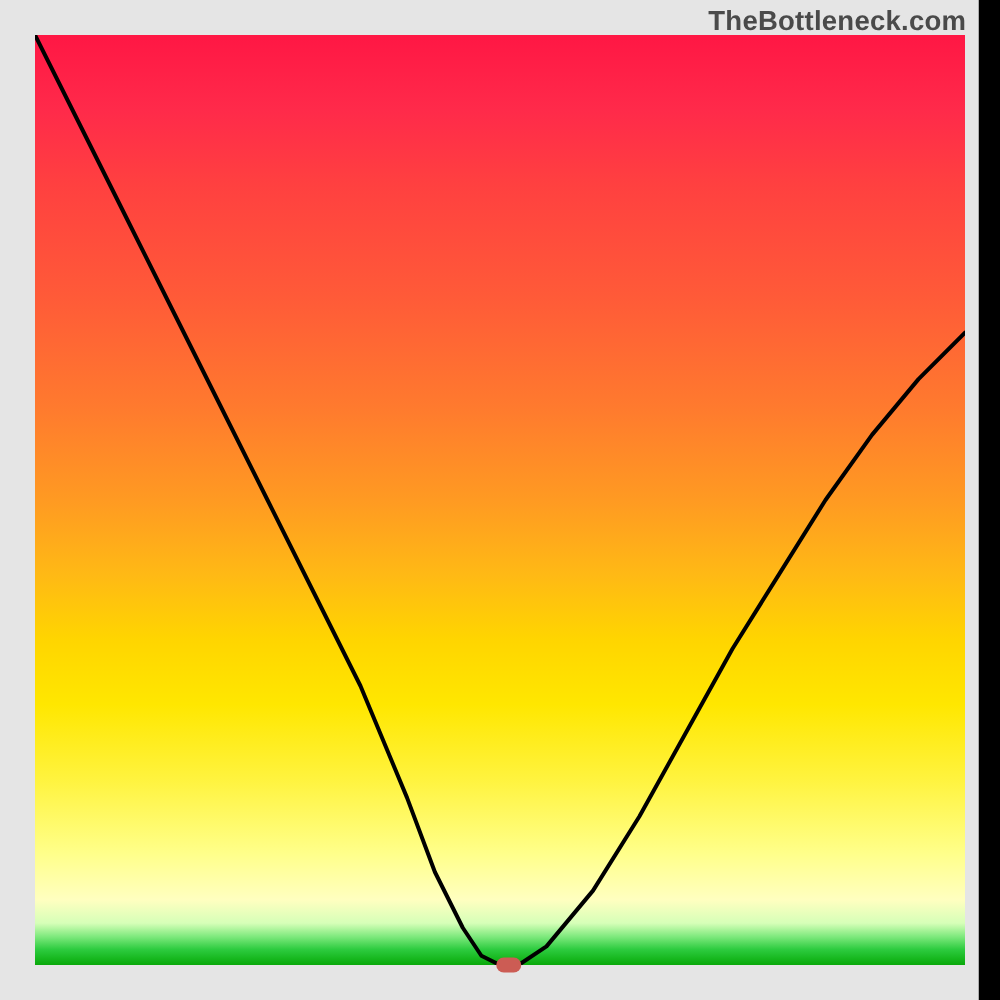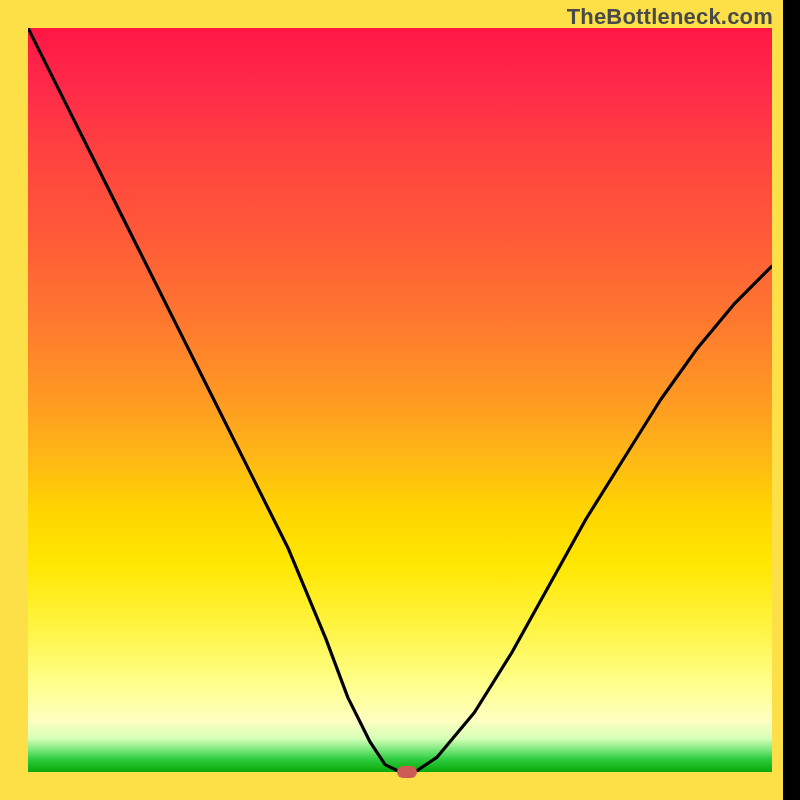--- a/index.html
+++ b/index.html
@@ -8,21 +8,21 @@
     width: 800px;
     height: 800px;
     background: #000;
     overflow: hidden;
     font-family: Arial, Helvetica, sans-serif;
   }
   .frame {
     position: relative;
     width: 783px;
     height: 800px;
-    background: #fde047;
+    background: #e5e5e5;
   }
   .plot {
     position: absolute;
     left: 28px;
     top: 28px;
     width: 744px;
     height: 744px;
     
     background: linear-gradient(to bottom,
       #ff1744 0%,

